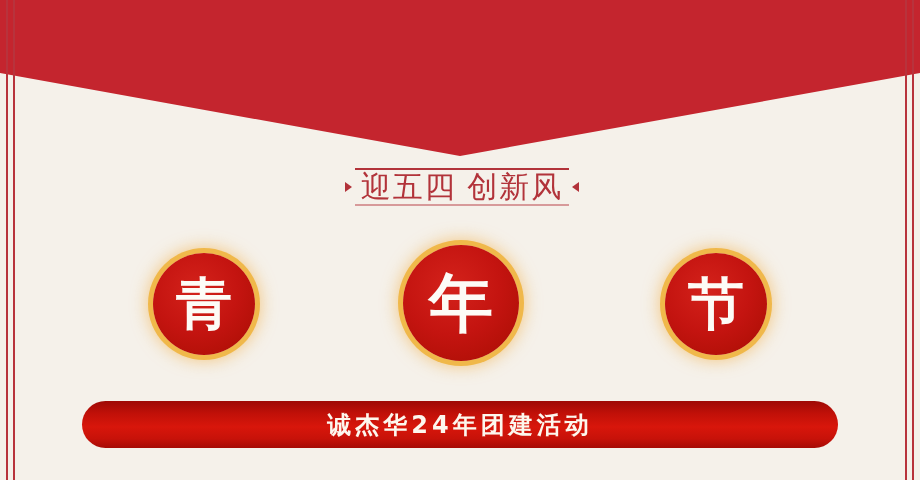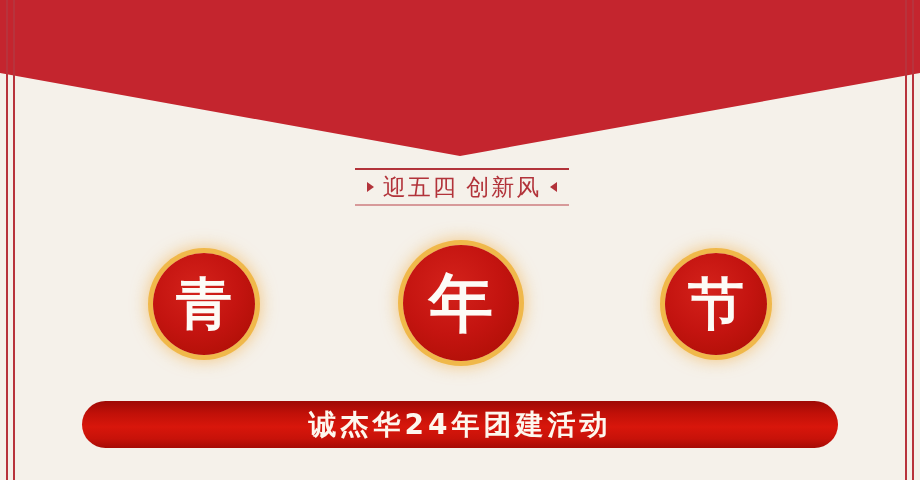--- a/index.html
+++ b/index.html
@@ -71,21 +71,21 @@
     border-top: 5px solid transparent;
     border-bottom: 5px solid transparent;
   }
   .tri.right {
     border-left: 7px solid #B2333A;
   }
   .tri.left {
     border-right: 7px solid #B2333A;
   }
   .subtitle-text {
-    font-size: 23px;
+    font-size: 30px;
     letter-spacing: 2px;
     color: #B2333A;
     white-space: nowrap;
     line-height: 1;
   }
 
   
   .circles {
     position: absolute;
     left: 0;
@@ -132,21 +132,21 @@
     width: 756px;
     height: 47px;
     border-radius: 24px;
     background: linear-gradient(180deg, #9E0A06 0%, #C01008 26%, #D8160B 55%, #C71209 80%, #A60B06 100%);
     display: flex;
     align-items: center;
     justify-content: center;
   }
   .banner span {
     color: #FDF7EE;
-    font-size: 28px;
+    font-size: 24px;
     font-weight: bold;
     letter-spacing: 4px;
     white-space: nowrap;
     font-family: "DejaVu Sans", "Liberation Sans", sans-serif;
   }
 </style>
 </head>
 <body>
 
 <div id="poster">

